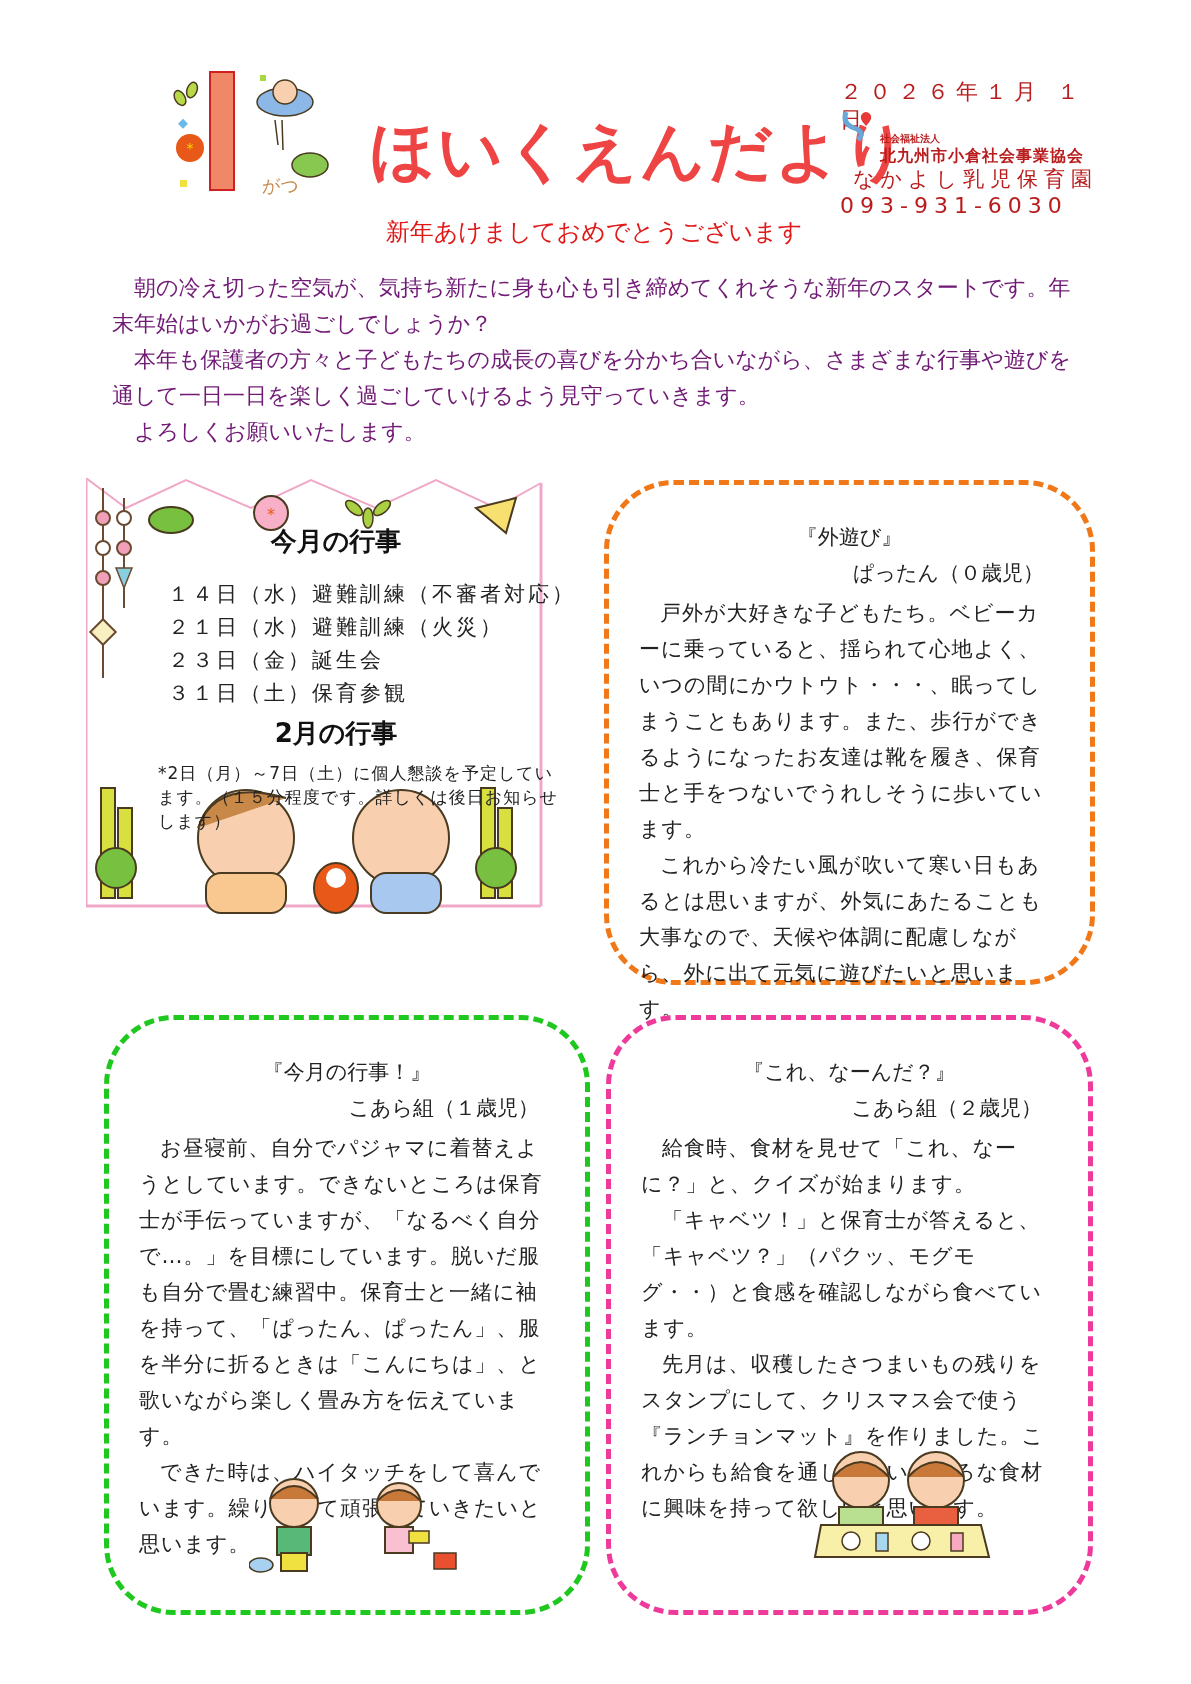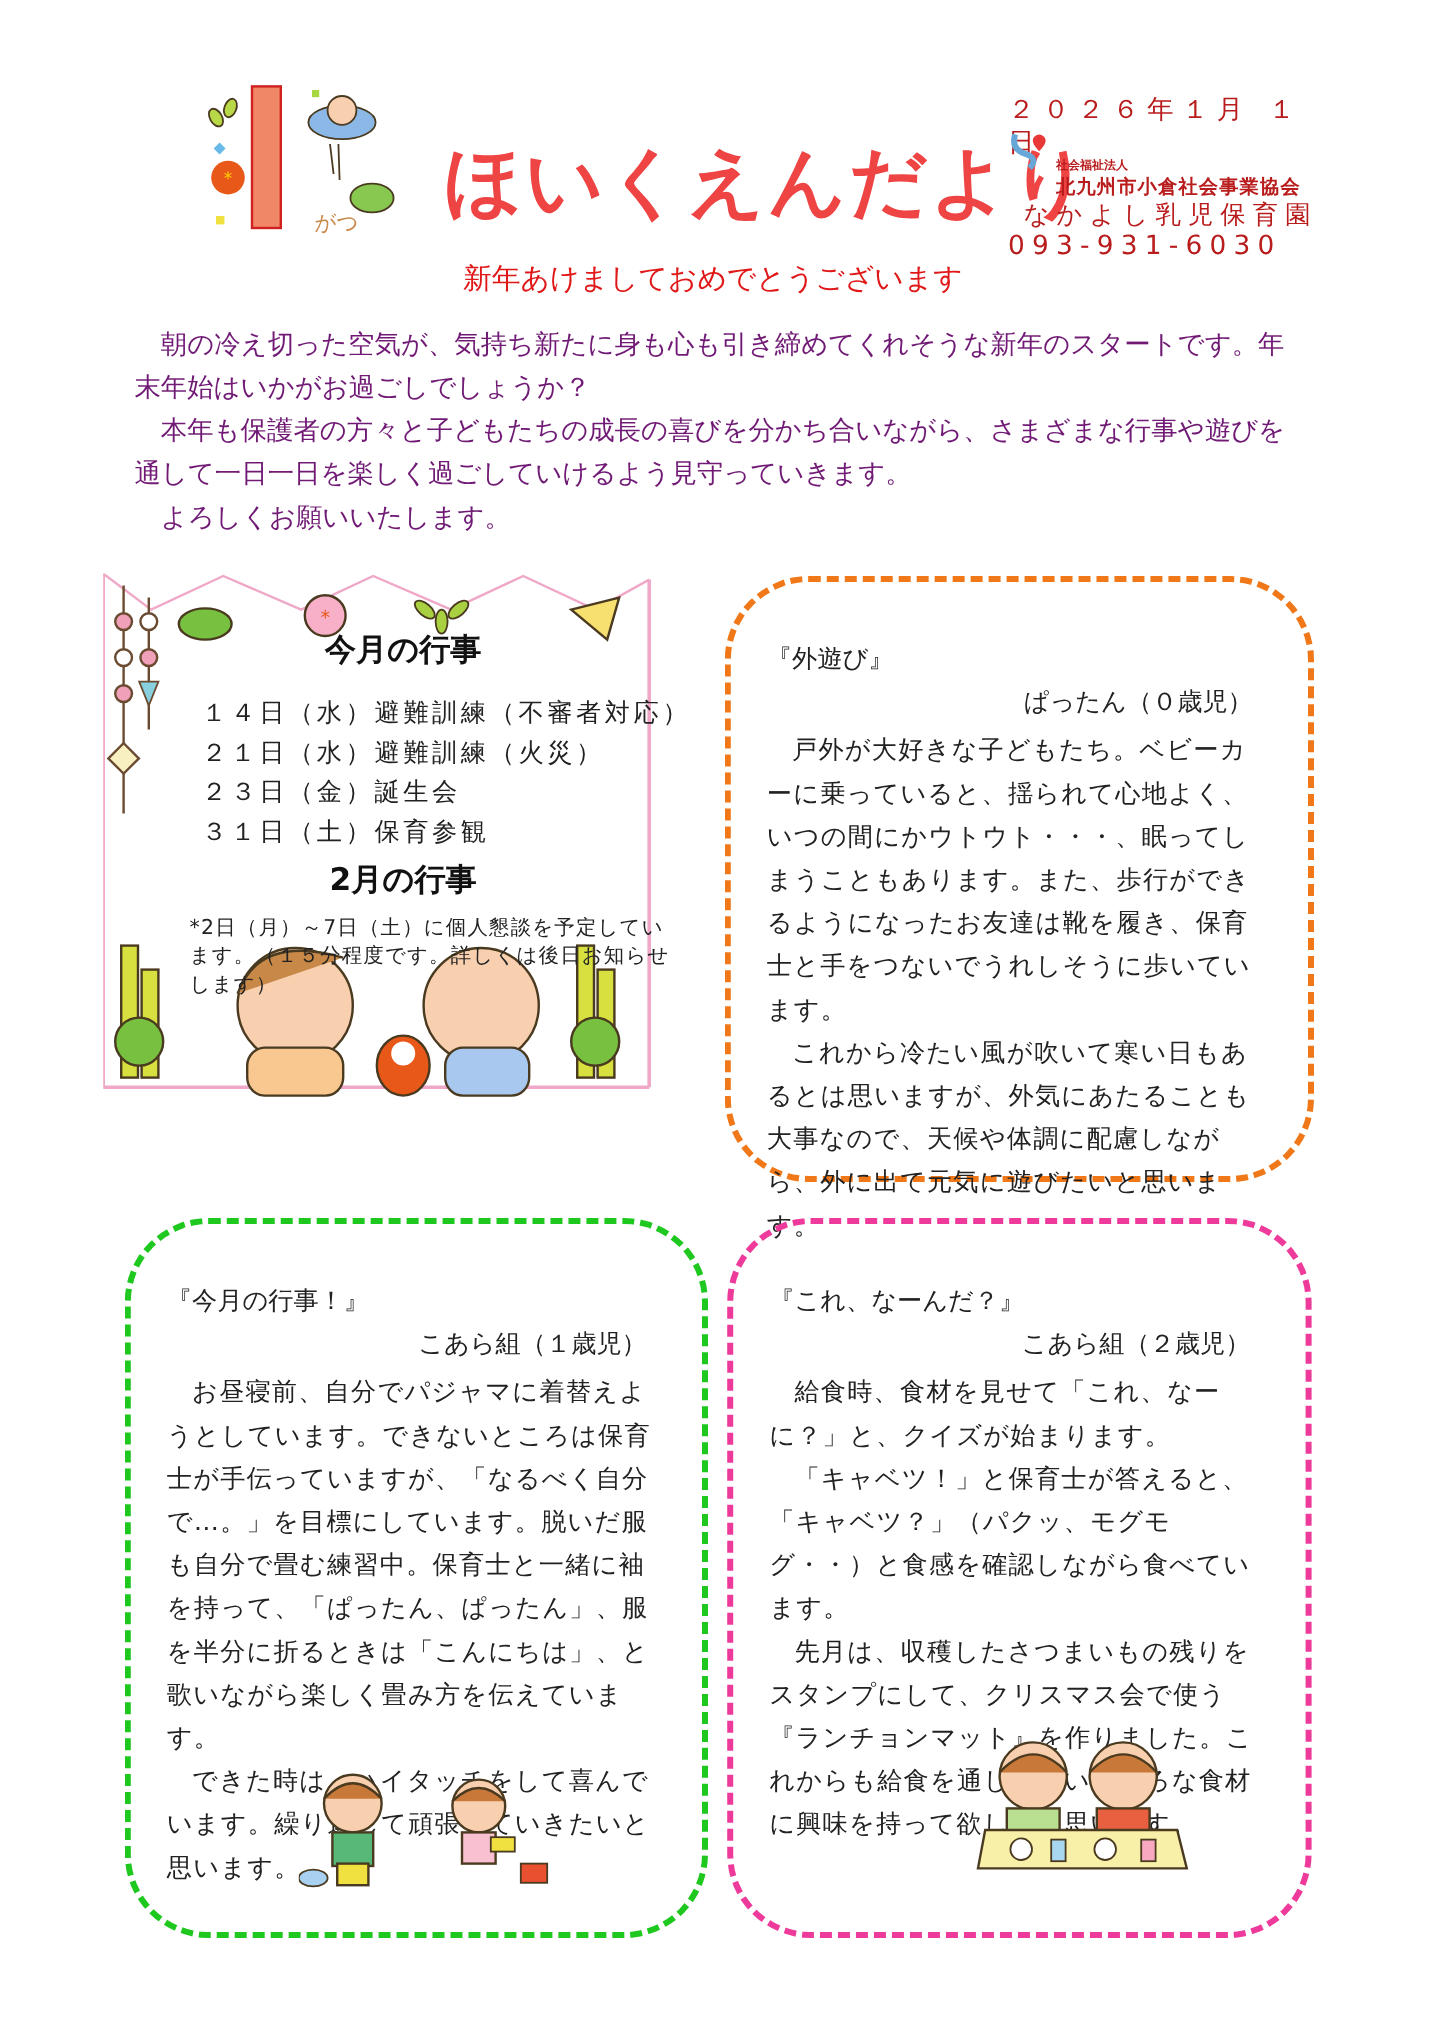--- a/index.html
+++ b/index.html
@@ -24,21 +24,21 @@
 
   
   .events { position: absolute; left: 86px; top: 478px; width: 500px; height: 500px; }
   .events .frame { position: absolute; left: 0; top: 0; }
   .events .ev-title { position: absolute; left: 0; width: 100%; text-align: center; font-weight: bold; font-size: 26px; color: #111; }
   .events .ev-list { position: absolute; left: 82px; top: 100px; font-size: 21px; line-height: 33px; letter-spacing: 3px; }
   .events .ev-note { position: absolute; left: 72px; top: 283px; width: 400px; font-size: 17px; line-height: 24px; letter-spacing: 1px; }
 
   
   .box { position: absolute; border-radius: 70px; border: 5px dashed; padding: 30px 30px; font-size: 21px; line-height: 36px; color: #222; }
-  .box .box-title { text-align: left; margin-top: 16px; }
+  .box .box-title { text-align: center; margin-top: 4px; }
   .box .box-class { text-align: right; padding-right: 16px; margin-bottom: 4px; }
   .box p { text-indent: 1em; letter-spacing: 1px; }
   .box-orange { left: 604px; top: 480px; width: 491px; height: 505px; border-color: #f07818; }
   .box-green { left: 104px; top: 1015px; width: 486px; height: 600px; border-color: #1ec81e; }
   .box-pink { left: 606px; top: 1015px; width: 487px; height: 600px; border-color: #ee3a9a; }
   .box-illus { position: absolute; }
 </style>
 </head>
 <body>
 

